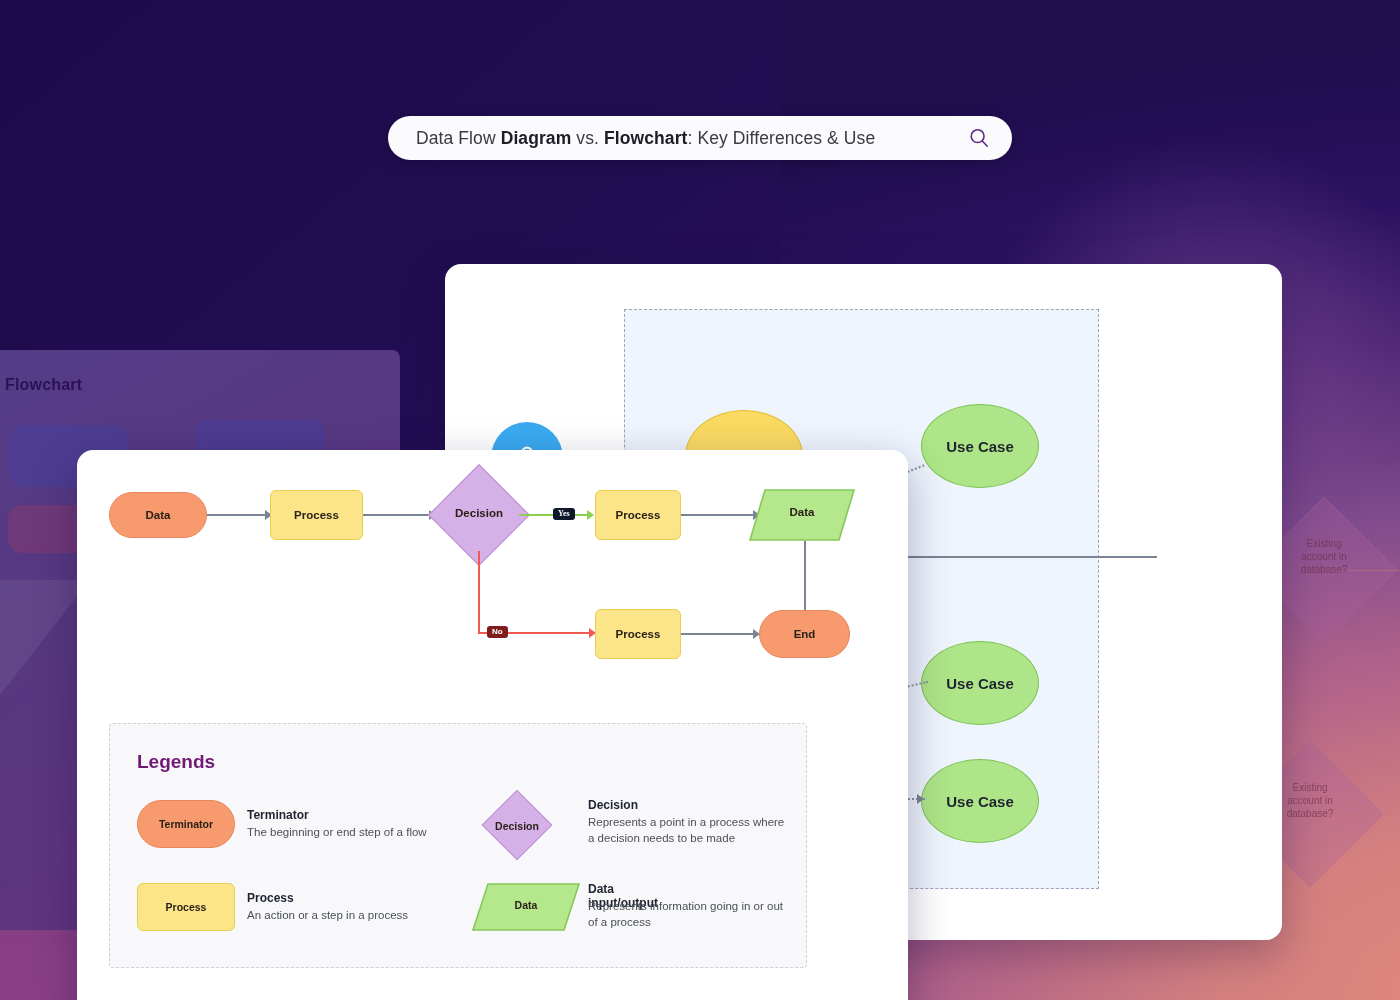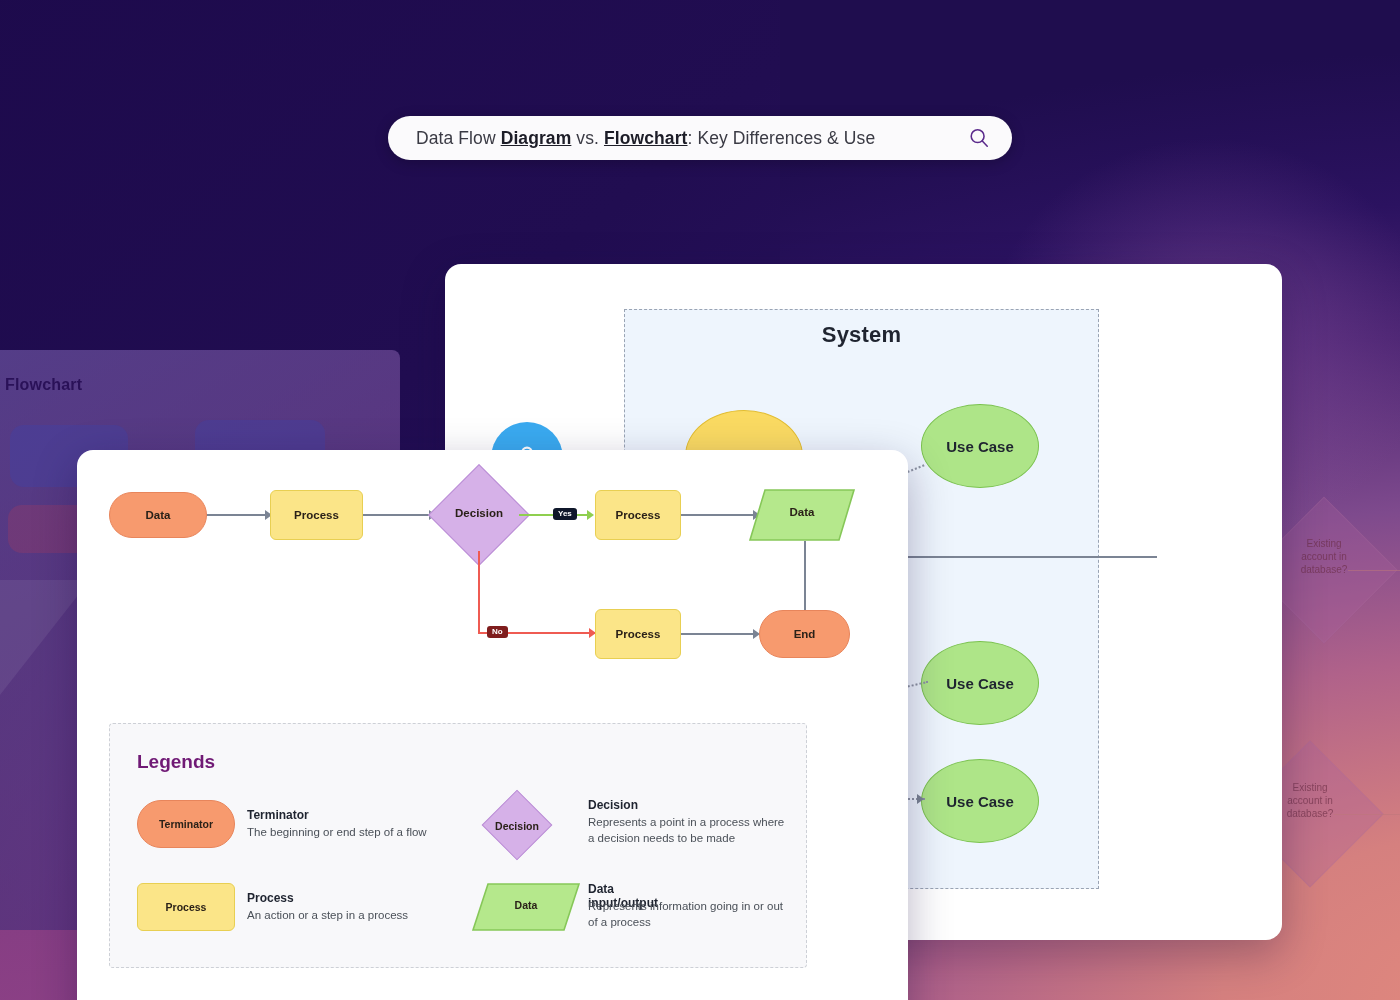--- a/index.html
+++ b/index.html
@@ -87,21 +87,21 @@
     box-shadow: 0 3px 14px rgba(0,0,0,.22);
     z-index: 40;
   }
   #search-text {
     flex: 1;
     font-size: 17.5px;
     color: #3a3a44;
     letter-spacing: .1px;
     white-space: nowrap;
   }
-  #search-text b { color: #1d1d28; font-weight: 700; text-decoration: underline; }
+  #search-text b { color: #1d1d28; font-weight: 700; }
   .search-icon { width: 22px; height: 22px; flex: none; }
 
   
   .card {
     position: absolute;
     background: #fff;
     border-radius: 16px;
     box-shadow: 0 14px 44px rgba(20,6,60,.30);
     overflow: hidden;
   }
@@ -162,21 +162,21 @@
   .ah.right { border-left: 7px solid #7b8494; border-top: 5px solid transparent; border-bottom: 5px solid transparent; }
   .ah.right.green { border-left-color: #8fcf4f; }
   .ah.right.red { border-left-color: #ef5b52; }
   .ah.down { border-top: 7px solid #7b8494; border-left: 5px solid transparent; border-right: 5px solid transparent; }
 
   .badge {
     position: absolute;
     padding: 2px 5px; border-radius: 3px;
     font-size: 8px; font-weight: 700; color: #fff; line-height: 1;
   }
-  .badge.yes { background: #0f172a; }
+  .badge.yes { background: #0f172a; font-family: Liberation Serif, serif; }
   .badge.no  { background: #7f1d1d; }
 
   
   #legends {
     position: absolute; left: 32px; top: 273px;
     width: 698px; height: 245px;
     background: #f8f8fa;
     border: 1px dashed #cdd0d6;
     border-radius: 4px;
   }
@@ -232,21 +232,20 @@
     <svg width="22" height="22" viewBox="0 0 24 24" fill="none" stroke="#5b2a8c" stroke-width="1.7">
       <circle cx="10.5" cy="10" r="7"></circle>
       <line x1="15.6" y1="15.2" x2="21" y2="21" stroke-linecap="round"></line>
     </svg>
   </span>
 </div>
 
 <div class="card" id="usecase-card">
 
   <div class="system-box"></div>
-  <div class="system-title" style="left:179px; width:475px; top:58px;">System</div>
 
   <div class="actor" style="left:46px; top:158px;">
     <div class="actor-circle">
       <svg width="34" height="34" viewBox="0 0 24 24" fill="none" stroke="#fff" stroke-width="1.6">
         <circle cx="12" cy="8" r="3.4"></circle>
         <path d="M5.6 19.5c0-3.6 2.9-6 6.4-6s6.4 2.4 6.4 6" stroke-linecap="round"></path>
       </svg>
     </div>
   </div>
 

